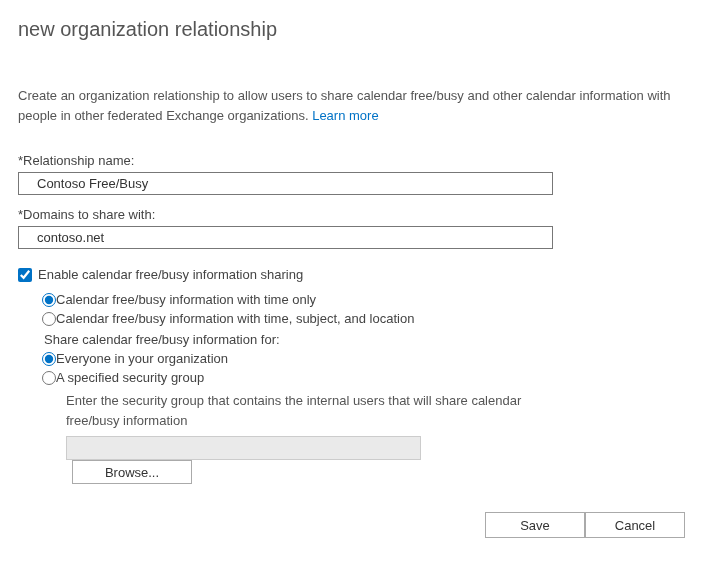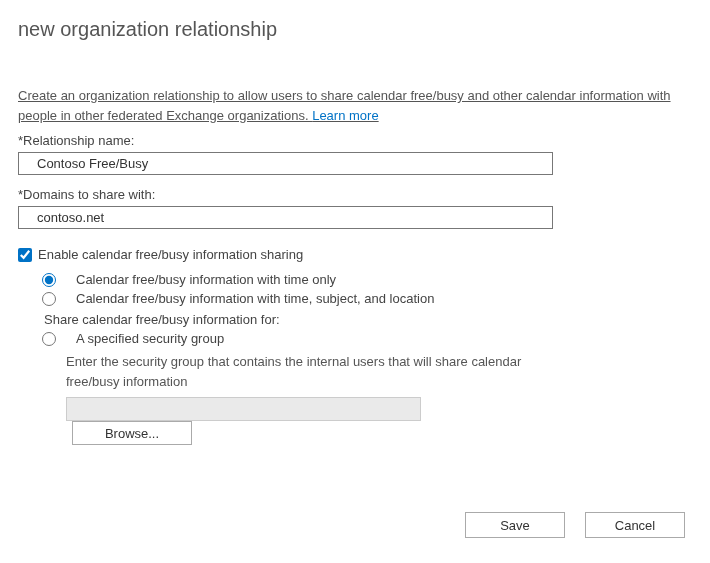--- a/index.html
+++ b/index.html
@@ -19,22 +19,21 @@
     }
     .title {
       font-size: 20px;
       font-weight: 300;
       color: #555;
       margin-bottom: 45px;
     }
     .intro {
       color: #555;
       line-height: 1.5;
-      margin-bottom: 8px;
-      text-decoration: underline;
+      margin-bottom: 28px;
     }
     .intro a {
       color: #0072c6;
       text-decoration: none;
     }
     .field-label {
       color: #444;
       margin-bottom: 4px;
     }
     .text-input {
@@ -59,21 +58,21 @@
       width: 14px;
       height: 14px;
       accent-color: #0072c6;
     }
     .radio-group {
       margin-left: 24px;
     }
     .radio-row {
       display: flex;
       align-items: center;
-      gap: 20px;
+      gap: 0;
       color: #444;
       margin-bottom: 4px;
     }
     .radio-row input[type="radio"] {
       width: 14px;
       height: 14px;
       accent-color: #0072c6;
     }
     .sub-label {
       color: #444;
@@ -113,21 +112,21 @@
       font-size: 13px;
       color: #333;
       cursor: pointer;
       margin-left: 6px;
     }
     .footer {
       position: absolute;
       bottom: 25px;
       right: 25px;
       display: flex;
-      gap: 20px;
+      gap: 0;
       border-radius: 13px;
     }
     .footer button {
       width: 100px;
       height: 26px;
       border: 1px solid #aaa;
       background: #fff;
       font-family: inherit;
       font-size: 13px;
       color: #333;
@@ -164,20 +163,24 @@
   <div class="radio-row">
     <input type="radio" name="level" style="">
     <span>Calendar free/busy information with time, subject, and location</span>
   </div>
 </div>
 
 <div class="sub-label">Share calendar free/busy information for:</div>
 
 <div class="radio-group">
   <div class="radio-row">
+    <input type="radio" name="scope" checked="" style="">
+    <span>Everyone in your organization</span>
+  </div>
+  <div class="radio-row">
     <input type="radio" name="scope" style="">
     <span>A specified security group</span>
   </div>
 </div>
 
 <div class="hint">Enter the security group that contains the internal users that will share calendar free/busy information</div>
 
 <div class="browse-row">
   <input type="text" class="readonly-box" disabled="" value="" style="">
   <button class="browse-btn">Browse...</button>

